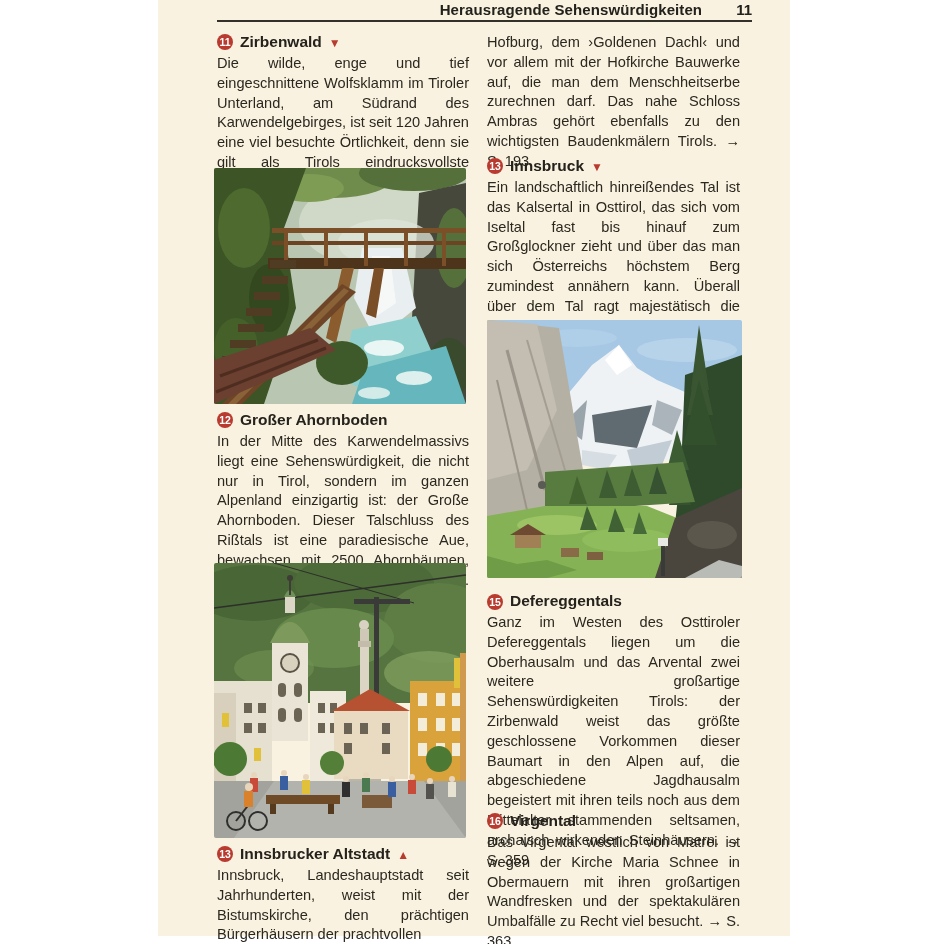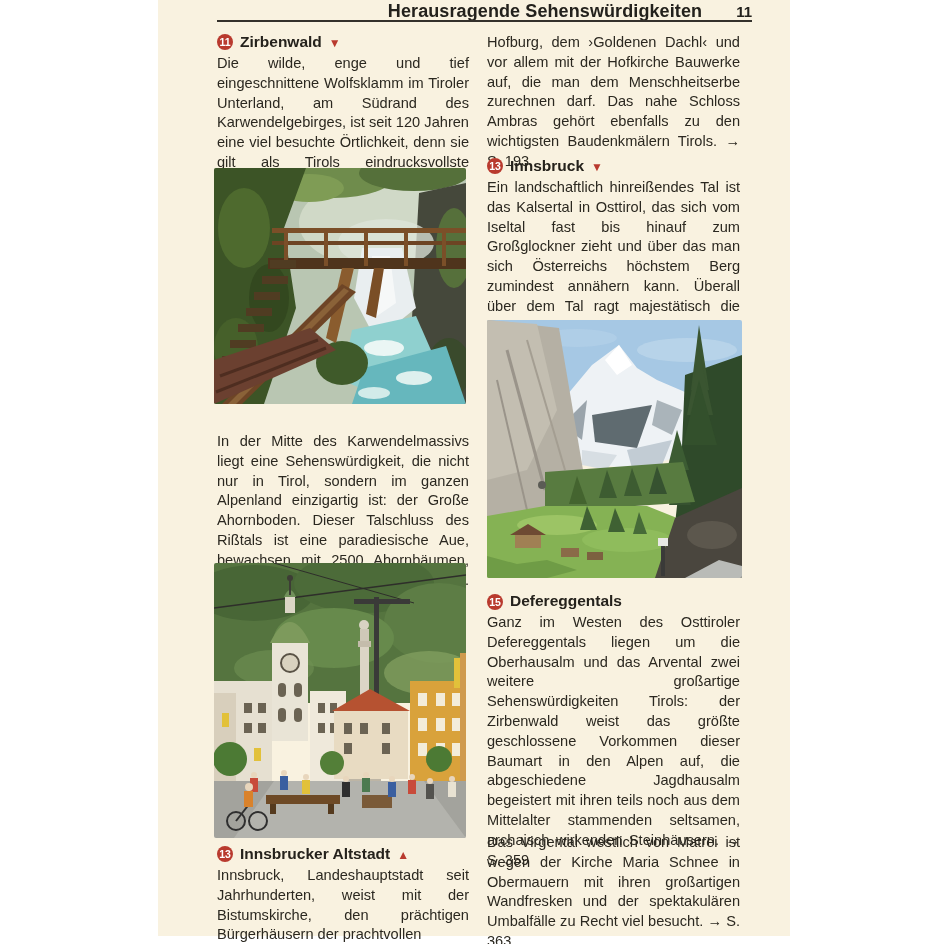--- a/index.html
+++ b/index.html
@@ -2,21 +2,21 @@
 <html><head>
 <meta charset="utf-8">
 <style>
   html,body{margin:0;padding:0;background:#ffffff;}
   body{width:944px;height:944px;position:relative;overflow:hidden;
        font-family:"Liberation Sans", sans-serif;}
   .page{position:absolute;left:158px;top:0;width:632px;height:936px;background:#f9f2e0;}
   .abs{position:absolute;}
   .header-row{left:59px;top:1px;width:535px;display:flex;justify-content:flex-end;
               align-items:baseline;gap:34px;}
-  .header-title{font-weight:bold;font-size:18px;color:#23211c;letter-spacing:.1px;}
+  .header-title{font-weight:bold;font-size:15px;color:#23211c;letter-spacing:.1px;}
   .page-num{font-weight:bold;font-size:15px;color:#23211c;}
   .rule{left:59px;top:20px;width:535px;height:2px;background:#34312b;}
   .heading{display:flex;align-items:center;gap:7px;font-weight:bold;font-size:15.5px;
            color:#25221c;white-space:nowrap;}
   .badge{width:16px;height:16px;border-radius:50%;background:#b93a2e;color:#fff;
          font-size:10.5px;font-weight:bold;display:flex;align-items:center;
          justify-content:center;flex:0 0 16px;line-height:1;}
   .marker{color:#b93a2e;font-size:12px;line-height:1;transform:translateY(1px);}
   .body-text{font-size:14.6px;line-height:19.8px;text-align:justify;color:#2b2820;
              hyphens:auto;}
@@ -96,20 +96,25 @@
 
       <polygon points="8,236 128,116 142,124 28,236" fill="#6e4526"></polygon>
       <polygon points="14,236 130,120 135,123 22,236" fill="#8a6238"></polygon>
 
       <polygon points="0,192 96,160 122,182 0,236" fill="#6b4030"></polygon>
       <line x1="6" y1="208" x2="104" y2="172" stroke="#4e2d20" stroke-width="3"></line>
       <line x1="2" y1="224" x2="112" y2="180" stroke="#4e2d20" stroke-width="3"></line>
     </svg>
   </div>
 
+  <div class="abs lcol heading" style="top:411px;">
+    <span class="badge">12</span>
+    <span>Großer Ahornboden</span>
+    <span class="marker"></span>
+  </div>
   <div class="abs lcol body-text" style="top:432px;">In der Mitte des Karwendelmassivs liegt eine Sehenswürdigkeit, die nicht nur in Tirol, sondern im ganzen Alpenland einzigartig ist: der Große Ahornboden. Dieser Talschluss des Rißtals ist eine paradiesische Aue, bewachsen mit 2500 Ahornbäumen, die 300 bis 600 Jahre alt sind. → S. 180</div>
 
   <div class="abs photo" style="left:56px;top:563px;width:252px;height:275px;">
     <svg width="252" height="275" viewBox="0 0 252 275">
 
       <rect x="0" y="0" width="252" height="140" fill="#55743f"></rect>
       <ellipse cx="40" cy="30" rx="60" ry="28" fill="#486636"></ellipse>
       <ellipse cx="150" cy="20" rx="70" ry="30" fill="#4c6b39"></ellipse>
       <ellipse cx="225" cy="60" rx="55" ry="40" fill="#5d7d45"></ellipse>
       <ellipse cx="120" cy="75" rx="60" ry="30" fill="#678a4c"></ellipse>
@@ -289,15 +294,20 @@
     </svg>
   </div>
 
   <div class="abs rcol heading" style="top:592px;align-items:flex-end;">
     <span class="badge">15</span>
     <span>Defereggentals</span>
     <span class="marker"></span>
   </div>
   <div class="abs rcol body-text" style="top:613px;">Ganz im Westen des Osttiroler Defereggentals liegen um die Oberhausalm und das Arvental zwei weitere großartige Sehenswürdigkeiten Tirols: der Zirbenwald weist das größte geschlossene Vorkommen dieser Baumart in den Alpen auf, die abgeschiedene Jagdhausalm begeistert mit ihren teils noch aus dem Mittelalter stammenden seltsamen, archaisch wirkenden Steinhäusern. → S. 359</div>
 
+  <div class="abs rcol heading" style="top:812px;">
+    <span class="badge">16</span>
+    <span>Virgental</span>
+    <span class="marker"></span>
+  </div>
   <div class="abs rcol body-text" style="top:833px;">Das Virgental westlich von Matrei ist wegen der Kirche Maria Schnee in Obermauern mit ihren großartigen Wandfresken und der spektakulären Umbalfälle zu Recht viel besucht. → S. 363.</div>
 
 </div>
 
 </body></html>

